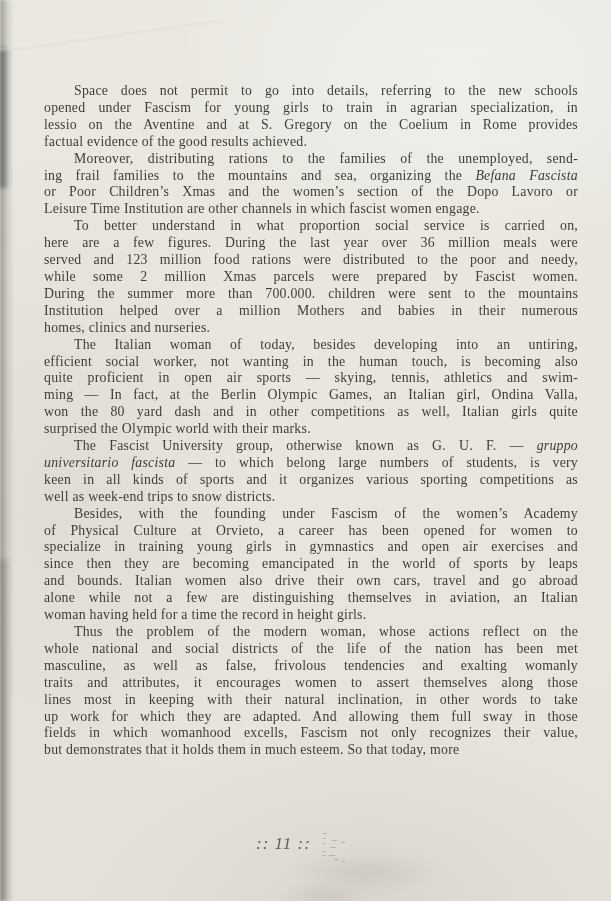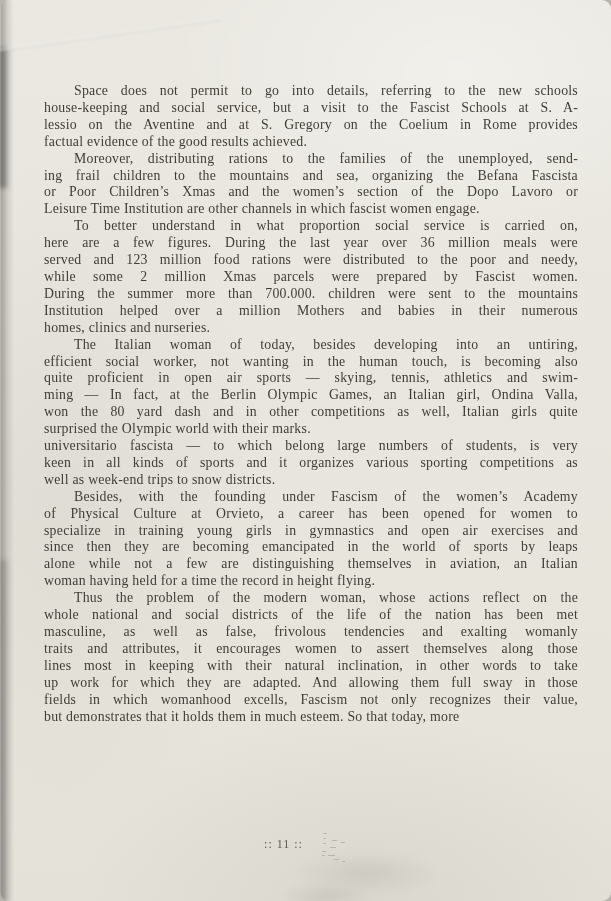--- a/index.html
+++ b/index.html
@@ -12,21 +12,20 @@
     width:611px;height:901px;
     margin:0 auto;
     overflow:hidden;
     background:
       radial-gradient(ellipse 420px 260px at 75% 8%, rgba(255,255,255,0.35), rgba(255,255,255,0) 70%),
       radial-gradient(ellipse 300px 500px at 10% 55%, rgba(120,116,108,0.08), rgba(120,116,108,0) 70%),
       radial-gradient(ellipse 380px 240px at 60% 99%, rgba(130,126,118,0.10), rgba(130,126,118,0) 75%),
       linear-gradient(180deg,#eae8e1 0%, #e9e6df 40%, #e7e4dc 80%, #e4e1d9 100%);
     font-family:"Liberation Serif","DejaVu Serif",serif;
     color:var(--ink);
-    border-radius:9px;
   }
   
   .edge-shadow{
     position:absolute;left:0;top:0;bottom:0;width:14px;
     background:linear-gradient(to right, rgba(52,52,48,0.42), rgba(52,52,48,0.12) 55%, rgba(52,52,48,0));
     filter:blur(1px);
   }
   .edge-shadow-top{
     position:absolute;left:0;top:48px;height:140px;width:10px;
     background:linear-gradient(to right, rgba(30,30,27,0.55), rgba(30,30,27,0));
@@ -60,80 +59,83 @@
     letter-spacing:0.25px;
     color:var(--ink);
   }
   .page-text .line{
     text-align:justify;
     text-align-last:justify;
     white-space:normal;
   }
   .page-text .line.first{text-indent:30px;}
   .page-text .line.last{text-align-last:left;}
-  .page-text .it{}
+  .page-text .it{font-style:italic;}
   
   .page-footer{
     position:absolute;left:0;top:834px;width:611px;
     text-align:center;
   }
   .page-number{
     display:inline-block;
     transform:translateX(-22px);
-    font-size:12px;
+    font-size:17px;
     letter-spacing:1px;
     color:#5d5b54;
+    font-style:italic;
   }
   .pencil-scribble{position:absolute;left:0;top:0;}
   .pm{
     position:absolute;height:1.4px;background:#8a877e;opacity:0.45;border-radius:1px;
   }
 </style>
 </head>
 <body>
 
 <div class="book-page">
   <div class="edge-shadow"></div>
   <div class="edge-shadow-top"></div>
   <div class="edge-shadow-bottom"></div>
   <div class="crease"></div>
   <div class="smudge-a"></div>
   <div class="smudge-b"></div>
 
   <div class="page-text">
       <div class="line first"><span>Space does not permit to go into details, referring to the new schools</span></div>
-      <div class="line"><span>house-keeping and social service, but a visit to the Fascist Schools at S. A-</span></div>
+      <div class="line"><span>opened under Fascism for young girls to train in agrarian specialization, in</span></div>
       <div class="line"><span>lessio on the Aventine and at S. Gregory on the Coelium in Rome provides</span></div>
       <div class="line last"><span>factual evidence of the good results achieved.</span></div>
       <div class="line first"><span>Moreover, distributing rations to the families of the unemployed, send-</span></div>
-      <div class="line"><span>ing frail children to the mountains and sea, organizing the </span><span class="it">Befana Fascista</span></div>
+      <div class="line"><span>ing frail families to the mountains and sea, organizing the </span><span class="it">Befana Fascista</span></div>
       <div class="line"><span>or Poor Children’s Xmas and the women’s section of the Dopo Lavoro or</span></div>
       <div class="line last"><span>Leisure Time Institution are other channels in which fascist women engage.</span></div>
       <div class="line first"><span>To better understand in what proportion social service is carried on,</span></div>
       <div class="line"><span>here are a few figures. During the last year over 36 million meals were</span></div>
       <div class="line"><span>served and 123 million food rations were distributed to the poor and needy,</span></div>
       <div class="line"><span>while some 2 million Xmas parcels were prepared by Fascist women.</span></div>
       <div class="line"><span>During the summer more than 700.000. children were sent to the mountains</span></div>
       <div class="line"><span>Institution helped over a million Mothers and babies in their numerous</span></div>
       <div class="line last"><span>homes, clinics and nurseries.</span></div>
       <div class="line first"><span>The Italian woman of today, besides developing into an untiring,</span></div>
       <div class="line"><span>efficient social worker, not wanting in the human touch, is becoming also</span></div>
       <div class="line"><span>quite proficient in open air sports — skying, tennis, athletics and swim-</span></div>
       <div class="line"><span>ming — In fact, at the Berlin Olympic Games, an Italian girl, Ondina Valla,</span></div>
       <div class="line"><span>won the 80 yard dash and in other competitions as well, Italian girls quite</span></div>
       <div class="line last"><span>surprised the Olympic world with their marks.</span></div>
+      <div class="line first"><span>The Fascist University group, otherwise known as G. U. F. — </span><span class="it">gruppo</span></div>
       <div class="line"><span class="it">universitario fascista</span><span> — to which belong large numbers of students, is very</span></div>
       <div class="line"><span>keen in all kinds of sports and it organizes various sporting competitions as</span></div>
       <div class="line last"><span>well as week-end trips to snow districts.</span></div>
       <div class="line first"><span>Besides, with the founding under Fascism of the women’s Academy</span></div>
       <div class="line"><span>of Physical Culture at Orvieto, a career has been opened for women to</span></div>
       <div class="line"><span>specialize in training young girls in gymnastics and open air exercises and</span></div>
       <div class="line"><span>since then they are becoming emancipated in the world of sports by leaps</span></div>
+      <div class="line"><span>and bounds. Italian women also drive their own cars, travel and go abroad</span></div>
       <div class="line"><span>alone while not a few are distinguishing themselves in aviation, an Italian</span></div>
-      <div class="line last"><span>woman having held for a time the record in height flying.</span></div>
+      <div class="line last"><span>woman having held for a time the record in height girls.</span></div>
       <div class="line first"><span>Thus the problem of the modern woman, whose actions reflect on the</span></div>
       <div class="line"><span>whole national and social districts of the life of the nation has been met</span></div>
       <div class="line"><span>masculine, as well as false, frivolous tendencies and exalting womanly</span></div>
       <div class="line"><span>traits and attributes, it encourages women to assert themselves along those</span></div>
       <div class="line"><span>lines most in keeping with their natural inclination, in other words to take</span></div>
       <div class="line"><span>up work for which they are adapted. And allowing them full sway in those</span></div>
       <div class="line"><span>fields in which womanhood excells, Fascism not only recognizes their value,</span></div>
       <div class="line last"><span>but demonstrates that it holds them in much esteem. So that today, more</span></div>
     </div>
 

